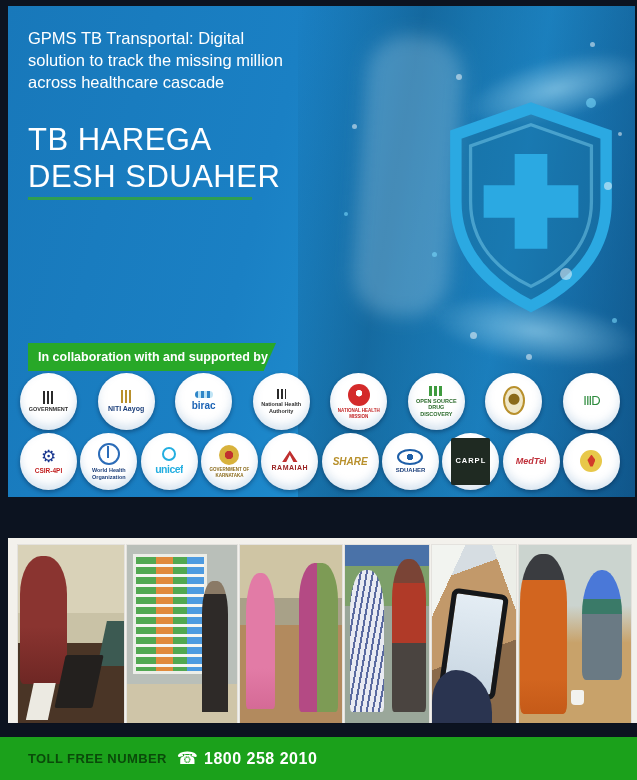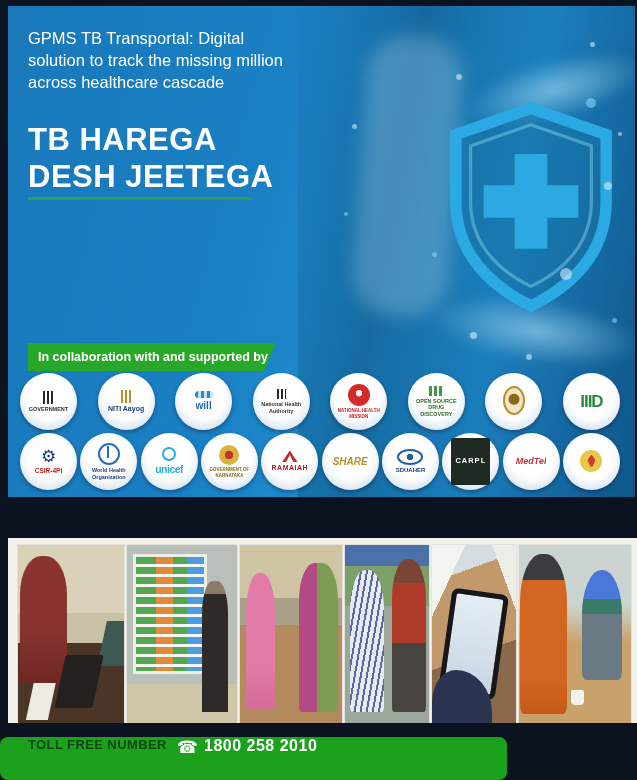--- a/index.html
+++ b/index.html
@@ -15,40 +15,40 @@
     background:rgba(205,236,250,.26);filter:blur(9px);transform:rotate(4deg);}
   .hand{position:absolute;background:radial-gradient(ellipse at 50% 50%,rgba(160,215,240,.65) 0%,rgba(160,215,240,0) 70%);filter:blur(3px);}
   .hand-top{left:455px;top:52px;width:185px;height:62px;transform:rotate(-14deg);}
   .hand-bottom{left:420px;top:292px;width:215px;height:66px;transform:rotate(8deg);}
   .shield{position:absolute;left:425px;top:88px;width:196px;height:228px;}
   .dot{position:absolute;border-radius:50%;background:rgba(255,255,255,.5);}
   .dot.cyan{background:rgba(120,215,250,.6);}
 
   .intro{position:absolute;left:28px;top:28px;width:268px;color:#fff;font-size:16.5px;
     line-height:1.32;font-weight:500;}
-  .title{position:absolute;left:28px;top:122px;color:#fff;font-weight:700;font-size:31px;
+  .title{position:absolute;left:28px;top:122px;color:#fff;font-weight:400;font-size:31px;
     line-height:1.18;letter-spacing:.5px;}
   .title-underline{position:absolute;left:28px;top:197px;width:224px;height:3px;background:#2f9e52;}
   .body-text{position:absolute;left:28px;top:228px;width:288px;color:#fff;font-weight:700;
     font-size:15.5px;line-height:1.28;}
 
   .ribbon{position:absolute;left:28px;top:343px;width:248px;height:28px;background:#28a828;
     clip-path:polygon(0 0,100% 0,95% 100%,0 100%);color:#fff;font-weight:700;font-size:12.5px;
     line-height:28px;padding-left:10px;box-sizing:border-box;white-space:nowrap;}
 
   
   .logo-row{position:absolute;left:20px;width:600px;display:flex;justify-content:space-between;}
   .row1{top:373px;} .row2{top:433px;}
   .logo{width:57px;height:57px;background:#fff;border-radius:50%;display:flex;flex-direction:column;
     align-items:center;justify-content:center;gap:2px;box-sizing:border-box;padding:4px;
     box-shadow:0 2px 4px rgba(0,20,50,.4), inset 0 -5px 9px rgba(130,170,205,.3);}
   .cap{font-size:5.5px;line-height:1.15;text-align:center;font-weight:700;color:#333;
     overflow:hidden;max-height:24px;}
   .cap.navy{color:#1c3f7a;} .cap.red{color:#c22222;} .cap.blue{color:#1b63b5;font-size:10px;font-weight:800;}
-  .cap.orange{color:#e07a1f;font-size:8px;font-weight:800;} .cap.green{color:#2c8a3c;font-size:17px;font-weight:700;letter-spacing:-1px;}
+  .cap.orange{color:#e07a1f;font-size:8px;font-weight:800;} .cap.green{color:#2c8a3c;font-size:13px;font-weight:400;letter-spacing:-1px;}
   .cap.gold{color:#b8902c;font-size:10px;font-weight:800;font-style:italic;}
   .cap.cyan{color:#23aee0;font-size:10.5px;font-weight:800;letter-spacing:-.5px;}
   .cap.darkred{color:#9a2424;font-size:7px;letter-spacing:.5px;}
   .cap.medred{color:#c0303a;font-size:9px;font-weight:800;font-style:italic;}
   .cap.boxed{background:#1f2a22;color:#fff;font-size:7.5px;padding:19px 4px;border-radius:2px;letter-spacing:1px;}
   .mark{display:block;}
   .m-pillar{width:11px;height:13px;background:repeating-linear-gradient(90deg,#2a2a2a 0 2px,transparent 2px 4px);}
   .m-pillar.gold{background:repeating-linear-gradient(90deg,#b8902c 0 2px,transparent 2px 4px);}
   .m-pillar.sm{width:9px;height:10px;}
   .m-ring{width:13px;height:13px;border:2.5px solid #c03030;border-radius:50%;}
@@ -110,22 +110,22 @@
   .p6{left:519px;width:112px;background:linear-gradient(180deg,#cbd4cf 0 34%,#c8a26a 55% 100%);}
   .p6::before{left:1%;top:5%;width:42%;height:90%;border-radius:45% 45% 8% 8%/30% 30% 6% 6%;
     background:linear-gradient(180deg,#3a3c40 0 16%,#d2651f 16% 78%,#c55a18 100%);}
   .p6::after{right:8%;top:14%;width:36%;height:62%;border-radius:48% 48% 10% 10%/40% 40% 8% 8%;
     background:linear-gradient(180deg,#4a78d8 0 26%,#3a7a68 26% 40%,#6a7a84 40% 100%);}
   .cup{position:absolute;left:46%;bottom:10%;width:13px;height:15px;background:#f2f2ee;
     border-radius:2px 2px 4px 4px;z-index:6;}
 
   
   .dark-strip{position:absolute;left:0;top:723px;width:637px;height:14px;background:#0c1320;}
-  .footer{position:absolute;left:0;top:737px;width:507px;height:43px;background:#1ba11b;
-    display:flex;border-radius:8px;}
+  .footer{position:absolute;left:0;top:737px;width:637px;height:43px;background:#1ba11b;
+    display:flex;align-items:center;}
   .toll-label{margin-left:28px;color:#0a4a0a;font-weight:700;font-size:13px;letter-spacing:.4px;}
   .phone-icon{color:#fff;font-size:17px;margin:0 6px 0 10px;}
   .phone-number{color:#fff;font-weight:800;font-size:16px;letter-spacing:.5px;}
   .footer-url{margin-left:auto;margin-right:18px;color:#17501c;font-size:11px;}
 </style>
 </head>
 <body>
 
 <div class="poster">
 
@@ -151,38 +151,38 @@
     <i class="dot cyan" style="left:604px;top:312px;width:5px;height:5px;"></i>
     <i class="dot" style="left:518px;top:348px;width:6px;height:6px;"></i>
     <i class="dot" style="left:582px;top:36px;width:5px;height:5px;"></i>
     <i class="dot cyan" style="left:336px;top:206px;width:4px;height:4px;"></i>
     <i class="dot" style="left:610px;top:126px;width:4px;height:4px;"></i>
   </div>
 
   <div class="intro">GPMS TB Transportal: Digital solution to track the missing million across healthcare cascade</div>
   <div class="title">
     <div>TB HAREGA</div>
-    <div>DESH JEETEGA</div>
+    <div>DESH SDUAHER</div>
   </div>
   <div class="title-underline"></div>
 
   <div class="ribbon">In collaboration with and supported by :</div>
 
   <div class="logo-row row1">
     <div class="logo">
       <span class="mark m-pillar"></span>
       <span class="cap">GOVERNMENT</span>
     </div>
     <div class="logo">
       <span class="mark m-pillar gold"></span>
       <span class="cap navy" style="font-size:7px;">NITI Aayog</span>
     </div>
     <div class="logo">
       <span class="mark m-dna"></span>
-      <span class="cap blue">will</span>
+      <span class="cap blue">birac</span>
     </div>
     <div class="logo">
       <span class="mark m-pillar sm"></span>
       <span class="cap">National Health Authority</span>
     </div>
     <div class="logo">
       <span class="mark m-disc"></span>
       <span class="cap red" style="font-size:4.5px;">NATIONAL HEALTH MISSION</span>
     </div>
     <div class="logo">

